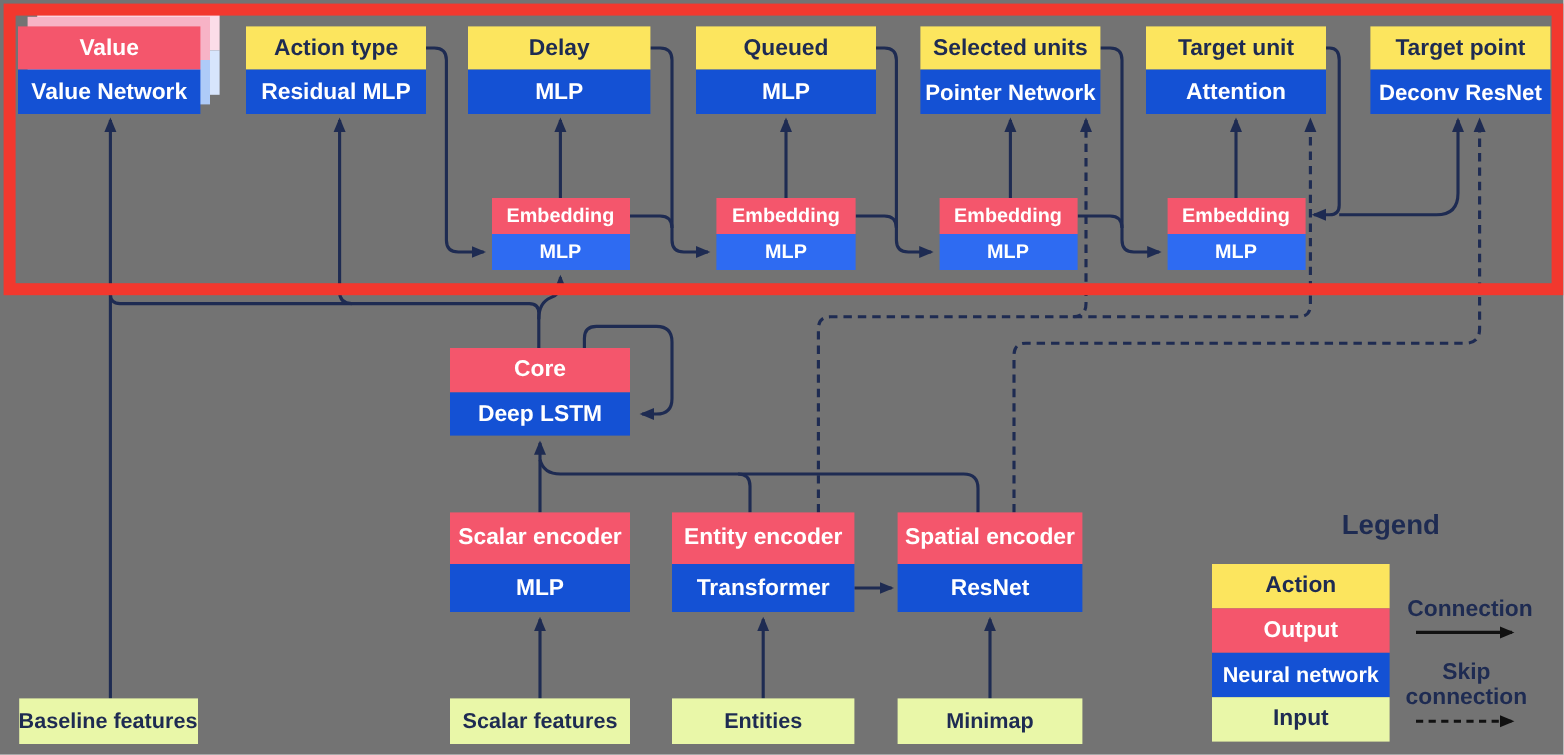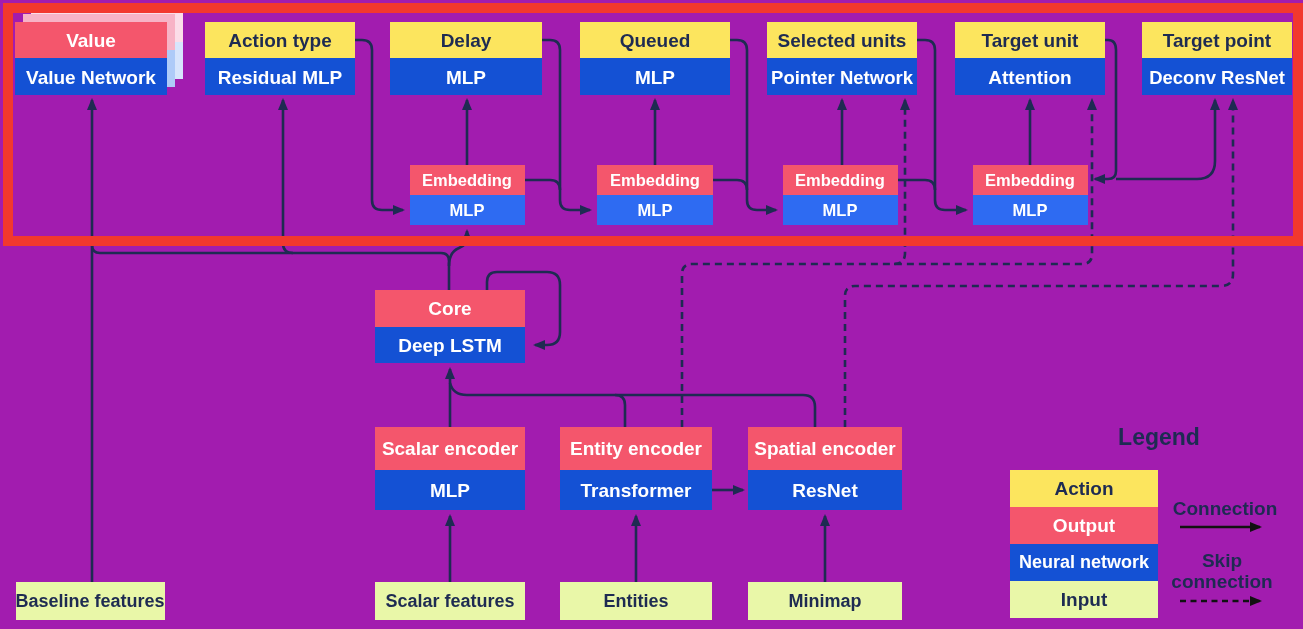--- a/index.html
+++ b/index.html
@@ -10,21 +10,21 @@
     --c-input:#e9f7a8;
     --c-navy:#1e2b52;
     --c-frame:#f2382e;
     --c-black:#111111;
     --c-shadow-pink1:#f7b3c6;
     --c-shadow-pink2:#fbdde8;
     --c-shadow-blue1:#aecbf8;
     --c-shadow-blue2:#d7e5fc;
   }
   html,body{margin:0;padding:0;background:#ffffff;}
-  .stage{width:1303px;height:629px;position:relative;background:#a21caf;overflow:hidden;}
+  .stage{width:1303px;height:629px;position:relative;background:#737373;overflow:hidden;}
   svg text{font-family:"Liberation Sans",sans-serif;font-weight:600;}
   .t-navy{fill:var(--c-navy);}
   .t-white{fill:#ffffff;}
   .f-action{fill:var(--c-action);}
   .f-output{fill:var(--c-output);}
   .f-net{fill:var(--c-network);}
   .f-netl{fill:var(--c-network-light);}
   .f-input{fill:var(--c-input);}
   .ln{stroke:var(--c-navy);stroke-width:2.6;fill:none;}
   .ln-d{stroke:var(--c-navy);stroke-width:2.6;fill:none;stroke-dasharray:7 5;}

